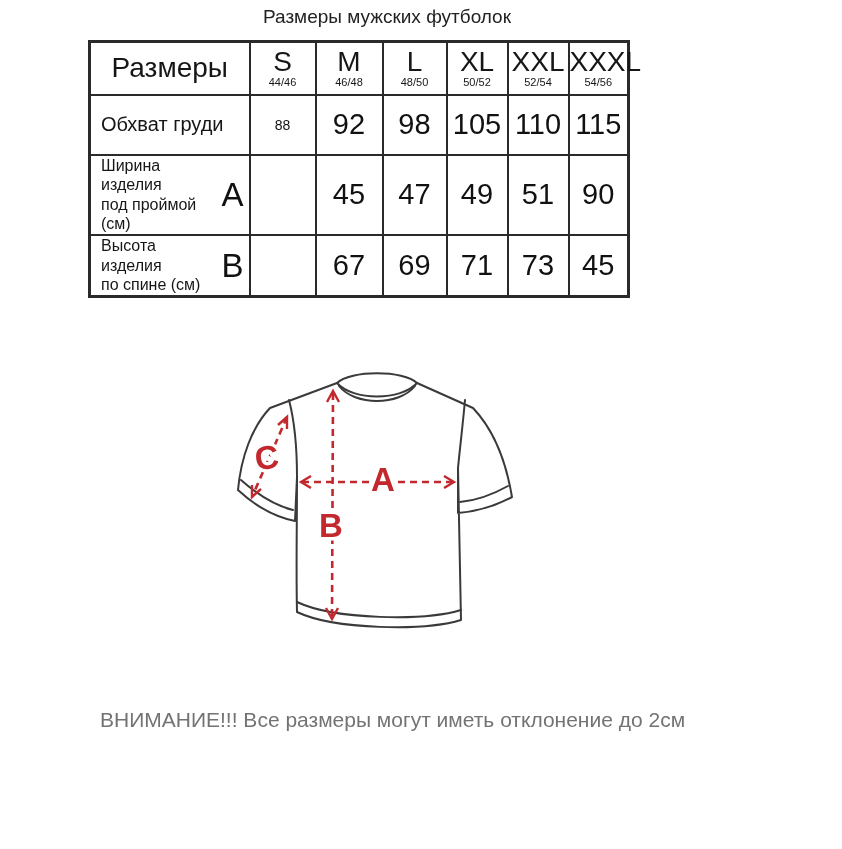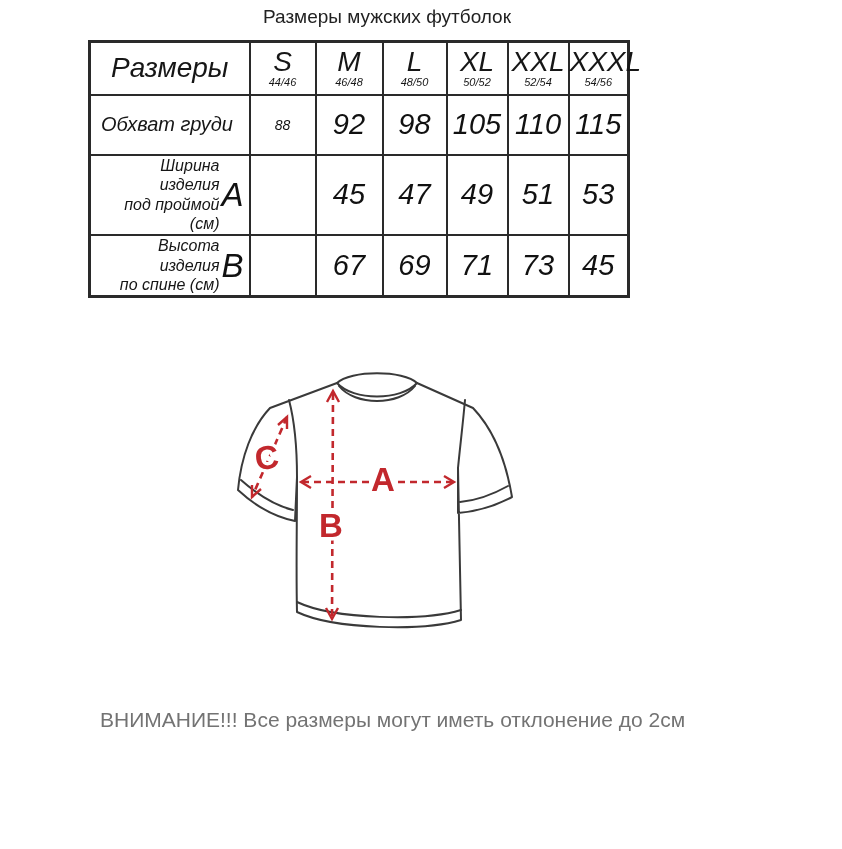--- a/index.html
+++ b/index.html
@@ -12,34 +12,34 @@
   body{width:842px;height:849px;font-family:"Liberation Sans",sans-serif;color:var(--text);}
   .canvas{position:relative;width:756px;height:849px;background:#fff;overflow:hidden;padding-left:36px;}
 
   .title{position:absolute;left:263px;top:6px;font-size:19px;font-weight:500;color:#222;white-space:nowrap;}
 
   table.size-table{
     position:absolute;left:88px;top:40px;width:539px;
     border-collapse:collapse;table-layout:fixed;
     border:3px solid var(--border);
   }
-  .size-table th,.size-table td{border:2px solid var(--border);padding:0;vertical-align:middle;font-weight:400;font-style:italic;}
+  .size-table th,.size-table td{border:2px solid var(--border);padding:0;vertical-align:middle;font-weight:400;}
   .size-table thead tr{height:53px;}
   .size-table tbody tr:nth-child(1){height:60px;}
   .size-table tbody tr:nth-child(2){height:62px;}
   .size-table tbody tr:nth-child(3){height:62px;}
   .size-table tbody tr:nth-child(4){height:63px;}
 
   .corner{font-size:28px;text-align:center;color:#161616;}
   .size-th{text-align:center;color:#161616;}
   .size-name{font-size:28px;line-height:1.02;}
   .size-range{font-size:11px;line-height:1.05;margin-top:1px;}
 
   .row-label .label-wrap{display:flex;align-items:center;justify-content:space-between;padding:0 5px 0 10px;}
-  .label-lines{font-size:16px;line-height:1.22;text-align:right;color:#161616;}
+  .label-lines{font-size:16px;line-height:1.22;text-align:left;color:#161616;}
   .label-lines span{display:block;}
   tr.big .label-lines{font-size:20px;}
   .row-letter{font-size:33px;line-height:1;color:#111;padding-left:2px;}
 
   td.val{font-size:29px;text-align:center;color:#111;}
   td.val.small{font-size:14px;}
 
   .shirt-svg{position:absolute;left:230px;top:365px;}
   .ink-line{fill:none;stroke:var(--ink);stroke-width:2;stroke-linecap:round;stroke-linejoin:round;}
   .ink-fill{fill:#fff;stroke:var(--ink);stroke-width:2;stroke-linejoin:round;}
@@ -120,21 +120,21 @@
                 <span>под проймой (см)</span>
               </div>
               <div class="row-letter">A</div>
             </div>
           </th>
           <td class="val"></td>
           <td class="val">45</td>
           <td class="val">47</td>
           <td class="val">49</td>
           <td class="val">51</td>
-          <td class="val">53</td>
+          <td class="val">90</td>
         </tr>
         <tr>
           <th class="row-label">
             <div class="label-wrap">
               <div class="label-lines">
                 <span>Высота изделия</span>
                 <span>по спине (см)</span>
               </div>
               <div class="row-letter">B</div>
             </div>

